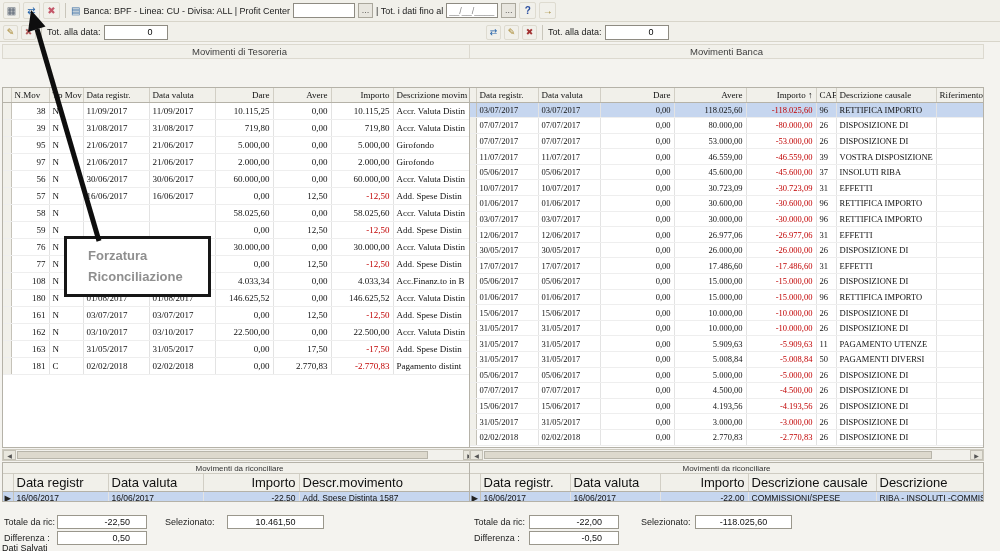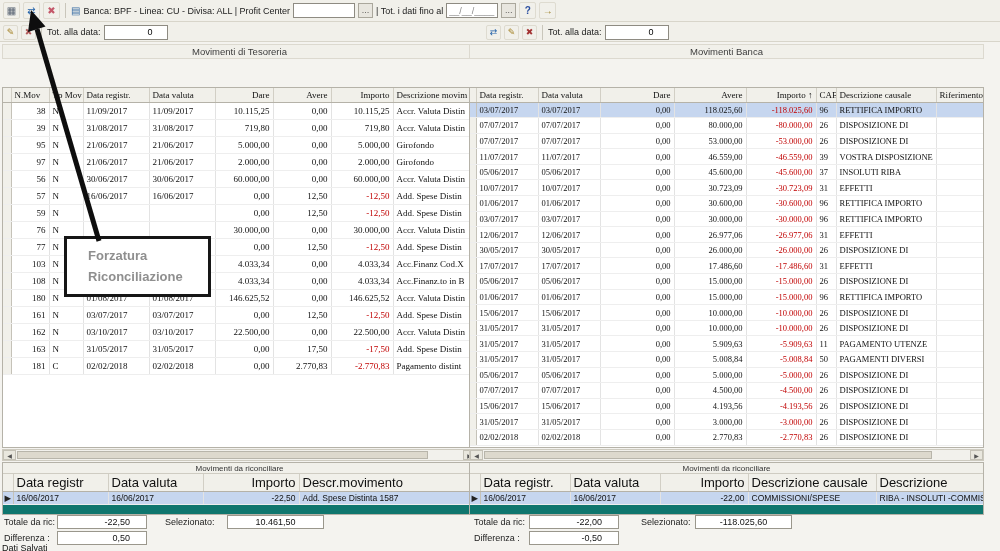--- a/index.html
+++ b/index.html
@@ -41,21 +41,21 @@
   .t-right td:nth-child(4),.t-right td:nth-child(5),.t-right td:nth-child(6),
   .t-right th:nth-child(4),.t-right th:nth-child(5),.t-right th:nth-child(6){text-align:right;}
 
   
   .hscroll{position:absolute;left:2px;right:2px;top:407px;height:12px;background:#f2f1ec;border:1px solid #cdcabf;display:flex;align-items:stretch;}
   .sbtn{width:13px;background:#e9e7de;border:1px solid #c4c1b6;font-size:6px;display:flex;align-items:center;justify-content:center;color:#555;}
   .strack{flex:1;position:relative;}
   .sthumb{position:absolute;left:1px;top:1px;bottom:1px;width:92%;background:#ddd9cd;border:1px solid #b8b5aa;}
 
   
-  .recon{position:absolute;left:2px;right:2px;top:420px;height:53px;background:#0f766e;border:1px solid #b5b2a8;overflow:hidden;}
+  .recon{position:absolute;left:2px;right:2px;top:420px;height:40px;background:#7dd3fc;border:1px solid #b5b2a8;overflow:hidden;}
   .recon-title{height:11px;background:#f1f0ea;border-bottom:1px solid #cfccc2;text-align:center;font-size:8px;line-height:11px;color:#333;}
   .t-rec{width:100%;}
   .t-rec th{height:12px;font-size:13px;margin-left:44px;}
   .t-rec td{height:13px;font-size:8.5px;}
   .t-rec td:nth-child(4),.t-rec th:nth-child(4){text-align:right;}
 
   
   .trow{position:absolute;left:2px;right:2px;height:15px;}
   .trow .lbl{position:absolute;top:2px;font-size:9px;color:#222;}
   .tbox{position:absolute;top:0;height:14px;background:#fff;border:1px solid #9a978c;font-size:9px;line-height:13px;padding:0 4px;}
@@ -221,20 +221,31 @@
               <td>N</td>
               <td>16/06/2017</td>
               <td>16/06/2017</td>
               <td>0,00</td>
               <td>12,50</td>
               <td class="neg">-12,50</td>
               <td>Add. Spese Distin</td>
             </tr>
             <tr>
               <td class="lead"></td>
+              <td>58</td>
+              <td>N</td>
+              <td></td>
+              <td></td>
+              <td>58.025,60</td>
+              <td>0,00</td>
+              <td>58.025,60</td>
+              <td>Accr. Valuta Distin</td>
+            </tr>
+            <tr>
+              <td class="lead"></td>
               <td>59</td>
               <td>N</td>
               <td></td>
               <td></td>
               <td>0,00</td>
               <td>12,50</td>
               <td class="neg">-12,50</td>
               <td>Add. Spese Distin</td>
             </tr>
             <tr>
@@ -251,31 +262,20 @@
             <tr>
               <td class="lead"></td>
               <td>77</td>
               <td>N</td>
               <td></td>
               <td></td>
               <td>0,00</td>
               <td>12,50</td>
               <td class="neg">-12,50</td>
               <td>Add. Spese Distin</td>
-            </tr>
-            <tr>
-              <td class="lead"></td>
-              <td>103</td>
-              <td>N</td>
-              <td></td>
-              <td></td>
-              <td>4.033,34</td>
-              <td>0,00</td>
-              <td>4.033,34</td>
-              <td>Acc.Finanz Cod.X</td>
             </tr>
             <tr>
               <td class="lead"></td>
               <td>108</td>
               <td>N</td>
               <td>27/06/2017</td>
               <td>27/06/2017</td>
               <td>4.033,34</td>
               <td>0,00</td>
               <td>4.033,34</td>

